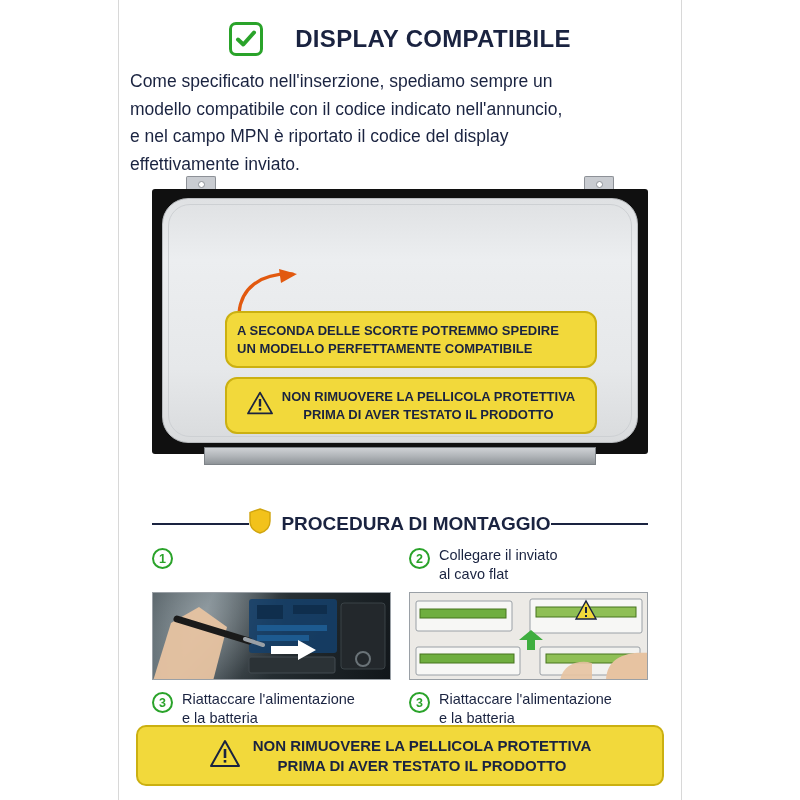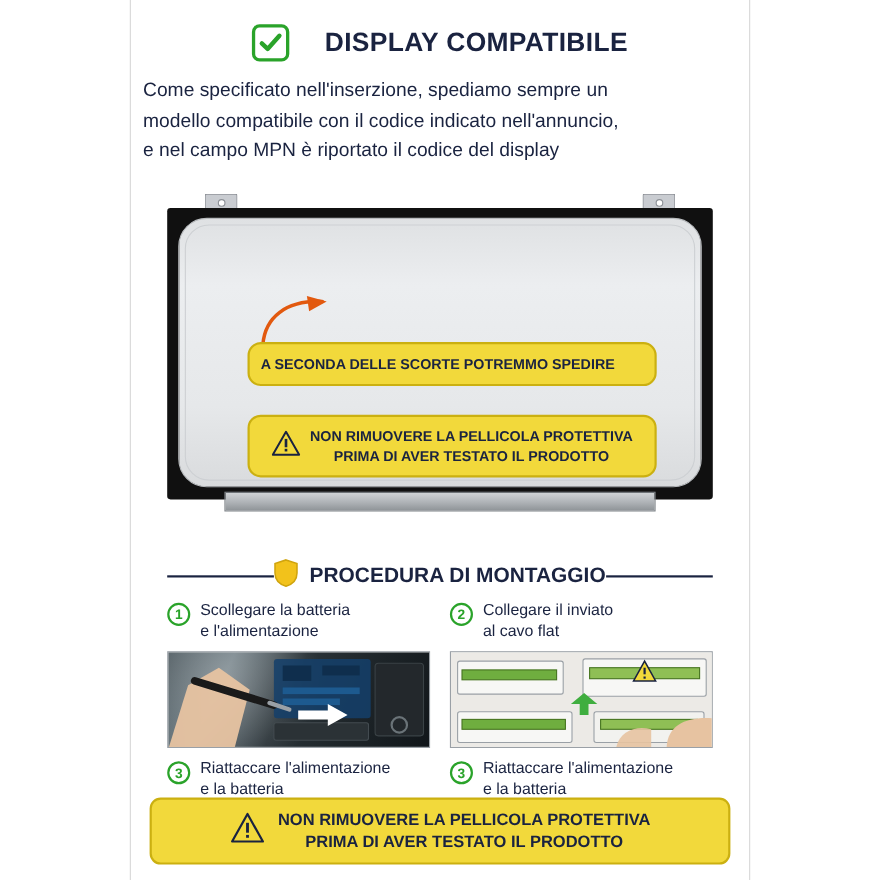--- a/index.html
+++ b/index.html
@@ -302,37 +302,39 @@
         <path d="M3 11.5 L8.3 16.5 L19 4.5" fill="none" stroke="#2aa32a" stroke-width="4" stroke-linecap="round" stroke-linejoin="round"></path>
       </svg>
     </span>
     <span class="header-title">DISPLAY COMPATIBILE</span>
   </div>
 
   <div class="intro">
     <div>Come specificato nell'inserzione, spediamo sempre un</div>
     <div>modello compatibile con il codice indicato nell'annuncio,</div>
     <div>e nel campo MPN è riportato il codice del display</div>
+    <div>effettivamente inviato.</div>
   </div>
 
   <div class="screen-wrap">
     <div class="tab left"></div>
     <div class="tab right"></div>
 
     <div class="screen-bezel">
       <div class="screen-face">
         <div class="screen-inner-edge"></div>
 
         <svg class="arrow-curve" viewBox="0 0 70 48" aria-hidden="true">
           <path d="M4 46 C6 22 24 6 58 7" fill="none" stroke="#e2590f" stroke-width="3.2" stroke-linecap="round"></path>
           <path d="M44 2 L62 7 L46 16 Z" fill="#e2590f"></path>
         </svg>
 
         <div class="callout one">
           <div>A SECONDA DELLE SCORTE POTREMMO SPEDIRE</div>
+          <div>UN MODELLO PERFETTAMENTE COMPATIBILE</div>
         </div>
 
         <div class="callout two">
           <span class="warn-ico">
             <svg width="26" height="24" viewBox="0 0 26 24" aria-hidden="true">
               <path d="M13 1.6 L25 22.4 L1 22.4 Z" fill="#f2d93b" stroke="#1a2340" stroke-width="1.8" stroke-linejoin="round"></path>
               <rect x="11.8" y="8" width="2.4" height="7.6" fill="#1a2340"></rect>
               <rect x="11.8" y="17" width="2.4" height="2.4" fill="#1a2340"></rect>
             </svg>
           </span>
@@ -358,24 +360,20 @@
     </span>
     <span class="hr-line"></span>
   </div>
 
   <div class="steps">
     <div class="steps-row">
 
       <div class="step-col">
         <div class="step-head">
           <span class="step-num">1</span>
-          <span class="step-text">
-            <span style="display:block">Scollegare la batteria</span>
-            <span style="display:block">e l'alimentazione</span>
-          </span>
         </div>
         <div class="photo pcb">
           <svg width="239" height="88" viewBox="0 0 239 88" aria-hidden="true" style="position:absolute;inset:0">
             <rect x="96" y="6" width="88" height="54" rx="3" fill="#14406b" opacity="0.85"></rect>
             <rect x="104" y="12" width="26" height="14" fill="#0f2e4d"></rect>
             <rect x="140" y="12" width="34" height="9" fill="#0f2e4d"></rect>
             <rect x="104" y="32" width="70" height="6" fill="#1d5a8f"></rect>
             <rect x="104" y="42" width="52" height="6" fill="#1d5a8f"></rect>
             <rect x="188" y="10" width="44" height="66" rx="3" fill="#23282c" stroke="#3a4246"></rect>
             <circle cx="210" cy="66" r="7" fill="none" stroke="#6a7378" stroke-width="2"></circle>

